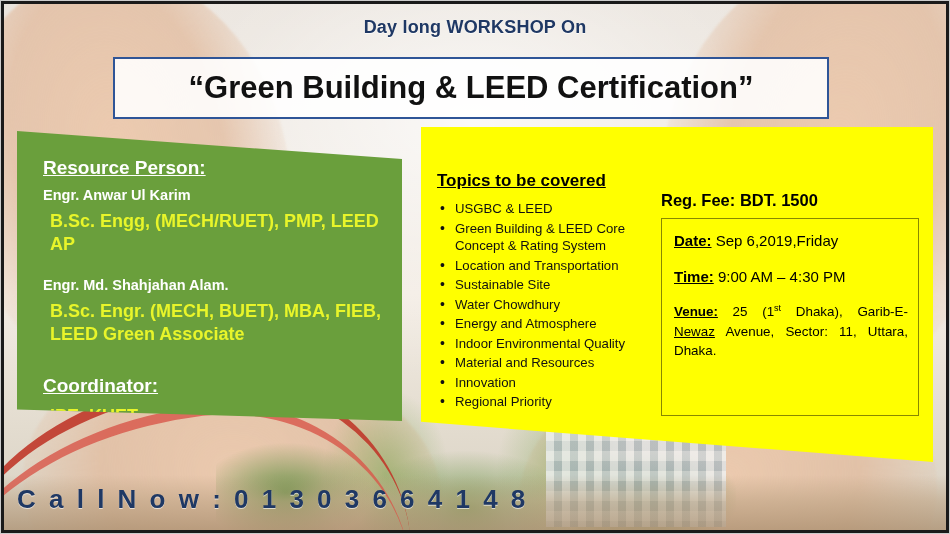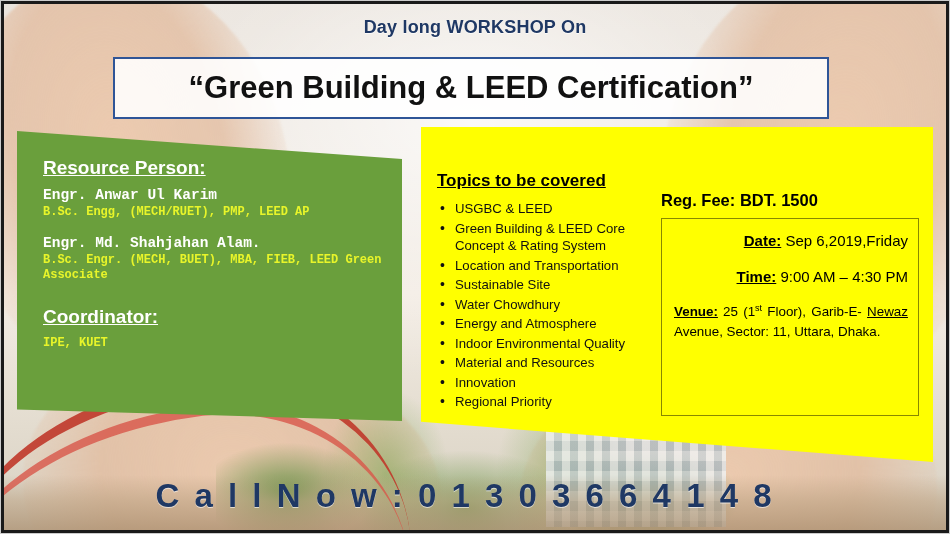--- a/index.html
+++ b/index.html
@@ -157,29 +157,27 @@
     font-weight: bold;
     color: #ffffff;
     text-decoration: underline;
     margin: 0 0 8px 0;
   }
   .gp-name {
     font-size: 14.5px;
     font-weight: bold;
     color: #ffffff;
     margin: 0 0 2px 0;
-    font-family: Liberation Mono, monospace;
   }
   .gp-sub {
-    font-size: 12px;
+    font-size: 18px;
     font-weight: bold;
     color: #e8f52a;
-    margin: 0;
+    margin: 7px;
     line-height: 1.25;
-    font-family: Liberation Mono, monospace;
   }
   .gp-gap { height: 15px; }
   .gp-gap-lg { height: 23px; }
 
   
   .yellow-panel {
     position: absolute;
     left: 420px;
     top: 126px;
     width: 512px;
@@ -240,43 +238,42 @@
     padding: 12px 10px 12px 12px;
     box-sizing: border-box;
     width: 258px;
     height: 198px;
   }
   .d-line {
     font-size: 15px;
     color: #000000;
     margin-bottom: 16px;
     line-height: 1.3;
-    text-align: right;
   }
   .d-line b {
     text-decoration: underline;
   }
   .venue {
     font-size: 13.4px;
     color: #000000;
     line-height: 1.45;
     text-align: justify;
   }
   .venue b { text-decoration: underline; margin-top: 21px; }
   .venue .u { text-decoration: underline; }
   sup { font-size: 9px; }
 
   
   .call-now {
     position: absolute;
     left: 0;
     right: 36px;
     bottom: 18px;
-    text-align: center;
-    font-size: 33px;
+    text-align: left;
+    font-size: 26px;
     font-weight: bold;
     color: #1f3864;
     letter-spacing: 3px;
     text-shadow: 0 1px 0 rgba(255,255,255,0.6);
     padding-left: 16px;
   }
 </style>
 </head>
 <body>
 
@@ -339,21 +336,21 @@
       <div class="d-line">
         <b>Date:</b>
         <span>Sep 6,2019,Friday</span>
       </div>
       <div class="d-line">
         <b>Time:</b>
         <span>9:00 AM – 4:30 PM</span>
       </div>
       <div class="venue">
         <b>Venue:</b>
-        <span>25 (1</span><sup>st</sup><span> Floor),</span>
+        <span>25 (1</span><sup>st</sup><span> Dhaka),</span>
         <span>Garib-E-</span>
         <span class="u">Newaz</span>
         <span>Avenue, Sector: 11,</span>
         <span>Uttara, Dhaka.</span>
       </div>
     </div>
   </div>
 
   <div class="call-now">C a l l  N o w :  0 1 3 0 3 6 6 4 1 4 8</div>
 

